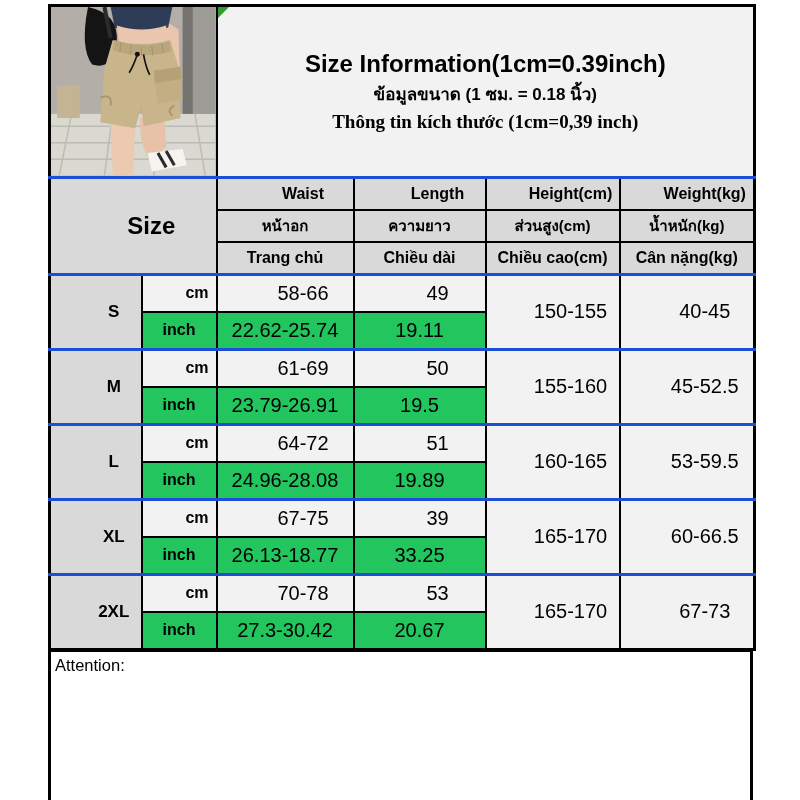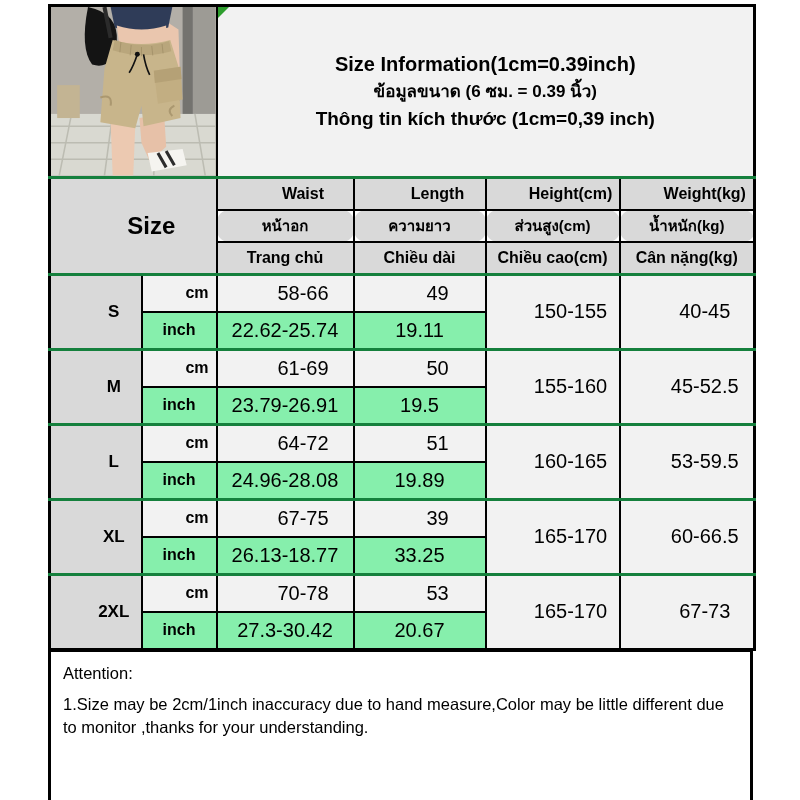--- a/index.html
+++ b/index.html
@@ -24,42 +24,42 @@
 
   tr.top-row td{height:166px;}
   tr.hdr-row td{height:30px;}
   tr.data-row td{height:35px;}
 
   td.photo-cell{background:#fff;padding:3px;}
   td.info-cell{background:#f2f2f2;position:relative;}
   .flag{position:absolute;top:0;left:0;width:0;height:0;
         border-top:11px solid #2e9e2e;border-right:11px solid transparent;}
   .info-lines{line-height:1.5;}
-  .t-en{font-weight:bold;font-size:20px;}
+  .t-en{font-weight:bold;font-size:24px;}
   .t-th{font-weight:bold;font-size:17px;}
-  .t-vi{font-weight:bold;font-size:19px;}
+  .t-vi{font-weight:bold;font-size:19px;font-family:Liberation Serif, serif;}
   td.lgray{background:#f2f2f2;}
-  td.white{background:#86efac;}
+  td.white{background:#22c55e;}
 
   td.size-corner{font-weight:bold;font-size:24px;background:#d9d9d9;}
   td.col-hdr{font-weight:bold;font-size:16px;background:#d9d9d9;}
-  td.col-hdr.th{font-size:15px;border-radius:12px;}
+  td.col-hdr.th{font-size:15px;}
   td.size-label{font-weight:bold;font-size:17px;background:#d9d9d9;}
   td.unit{font-weight:bold;font-size:16px;}
   td.val{font-size:20px;}
 
-  tr.group-top td{border-top:3px solid #15803d;padding-left:36px;}
+  tr.group-top td{border-top:3px solid #1d4ed8;padding-left:36px;}
 
   .attention{
     box-sizing:border-box;width:705px;min-height:160px;
     border:3px solid #000;margin-top:-2px;
     padding:2px 5px 4px 4px;font-size:16.5px;line-height:23px;
     text-align:left;background:#fff;
   }
-  .attention p{margin:8px;}
+  .attention p{margin:0;}
 
   
   .photo-wrap{width:100%;height:100%;background:#b5b1ab;position:relative;}
   .photo-wrap svg{display:block;width:100%;height:100%;}
 </style>
 </head>
 <body>
 
 <div class="sheet">
 
@@ -123,21 +123,21 @@
             <path d="M100 62 L126 58 L128 90 L104 94 Z" fill="#c2ae82"></path>
             <path d="M100 62 L126 58 L127 70 L101 74 Z" fill="#b5a176"></path>
             <path d="M48 88 Q60 84 58 96 M120 96 Q112 100 118 106" stroke="#ab9870" stroke-width="2" fill="none"></path>
           </svg>
         </div>
       </td>
       <td class="info-cell" colspan="4">
         <span class="flag"></span>
         <div class="info-lines">
           <div class="t-en">Size Information(1cm=0.39inch)</div>
-          <div class="t-th">ข้อมูลขนาด (6 ซม. = 0.39 นิ้ว)</div>
+          <div class="t-th">ข้อมูลขนาด (1 ซม. = 0.18 นิ้ว)</div>
           <div class="t-vi">Thông tin kích thước (1cm=0,39 inch)</div>
         </div>
       </td>
     </tr>
 
     <tr class="hdr-row group-top">
       <td class="size-corner" rowspan="3" colspan="2">Size</td>
       <td class="col-hdr">Waist</td>
       <td class="col-hdr">Length</td>
       <td class="col-hdr">Height(cm)</td>
@@ -223,16 +223,15 @@
     <tr class="data-row">
       <td class="unit white">inch</td>
       <td class="val white">27.3-30.42</td>
       <td class="val white">20.67</td>
     </tr>
   </tbody>
     </table>
 
   <div class="attention">
     <p>Attention:</p>
-    <p>1.Size may be 2cm/1inch inaccuracy due to hand measure,Color may be little different due to monitor ,thanks for your understanding.</p>
   </div>
 
 </div>
 
 </body></html>

